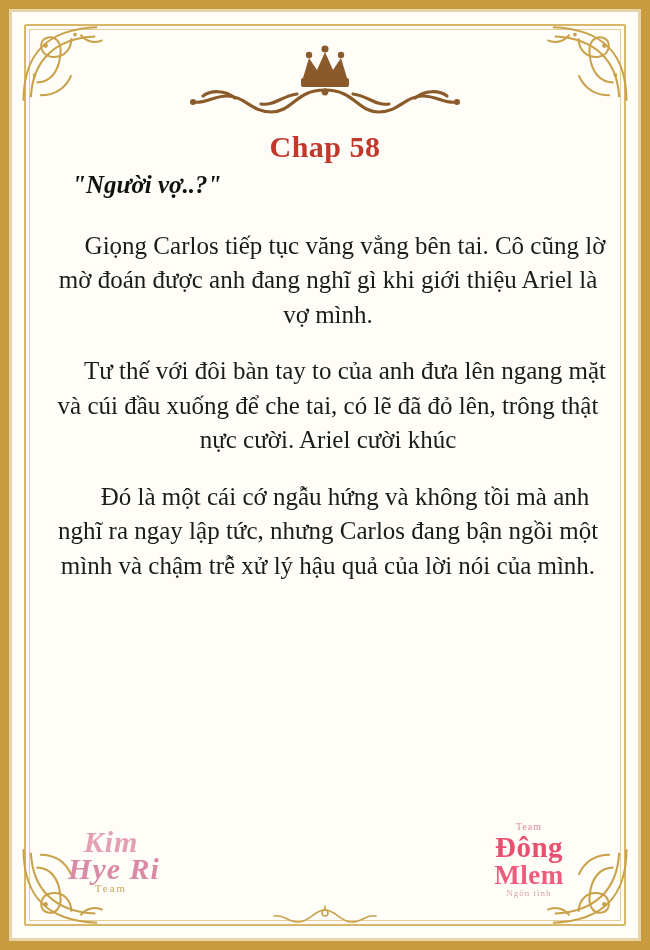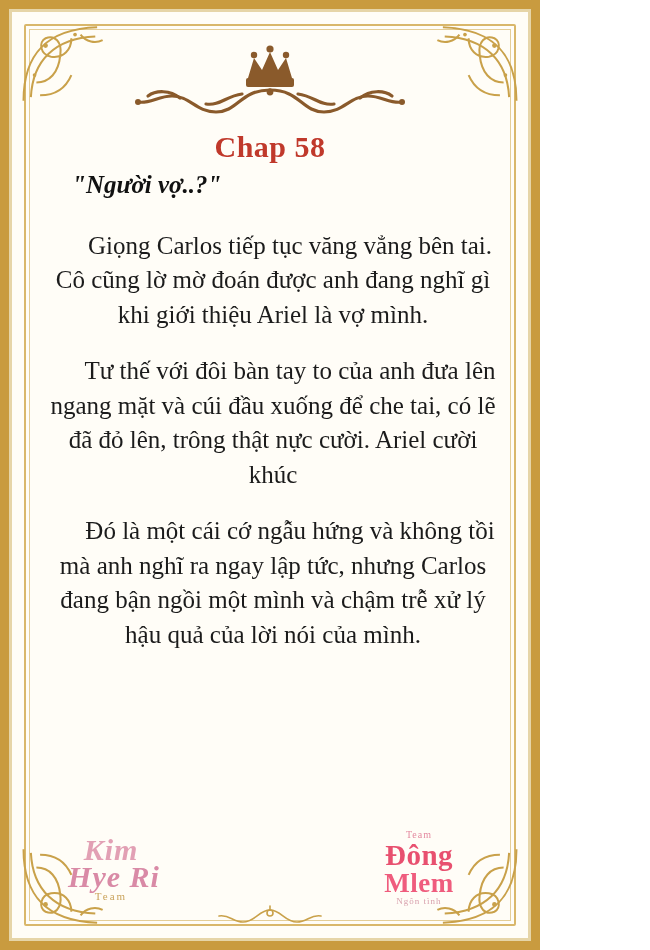--- a/index.html
+++ b/index.html
@@ -8,21 +8,21 @@
     width: 650px; height: 950px;
     font-family: "Liberation Serif", serif;
   }
   body {
     background: #ffffff;
     overflow: hidden;
   }
 
   .page {
     position: relative;
-    width: 540px;
+    width: 650px;
     height: 950px;
     background:
       radial-gradient(ellipse at 50% 40%, #ffffff 0%, #fdfaf3 45%, #f7efdf 100%);
     overflow: hidden;
   }
 
   
   .web {
     position: absolute;
     inset: 0;
@@ -112,21 +112,21 @@
   }
   .para {
     margin: 0 0 22px 0;
     text-indent: 34px;
     text-align: center;
   }
 
   
   .footer {
     position: absolute;
-    bottom: 36px;
+    bottom: 44px;
     left: 36px; right: 36px;
     height: 92px;
     display: flex;
     align-items: center;
     justify-content: space-between;
     pointer-events: none;
   }
   .wm {
     text-align: center;
     line-height: 1.05;

